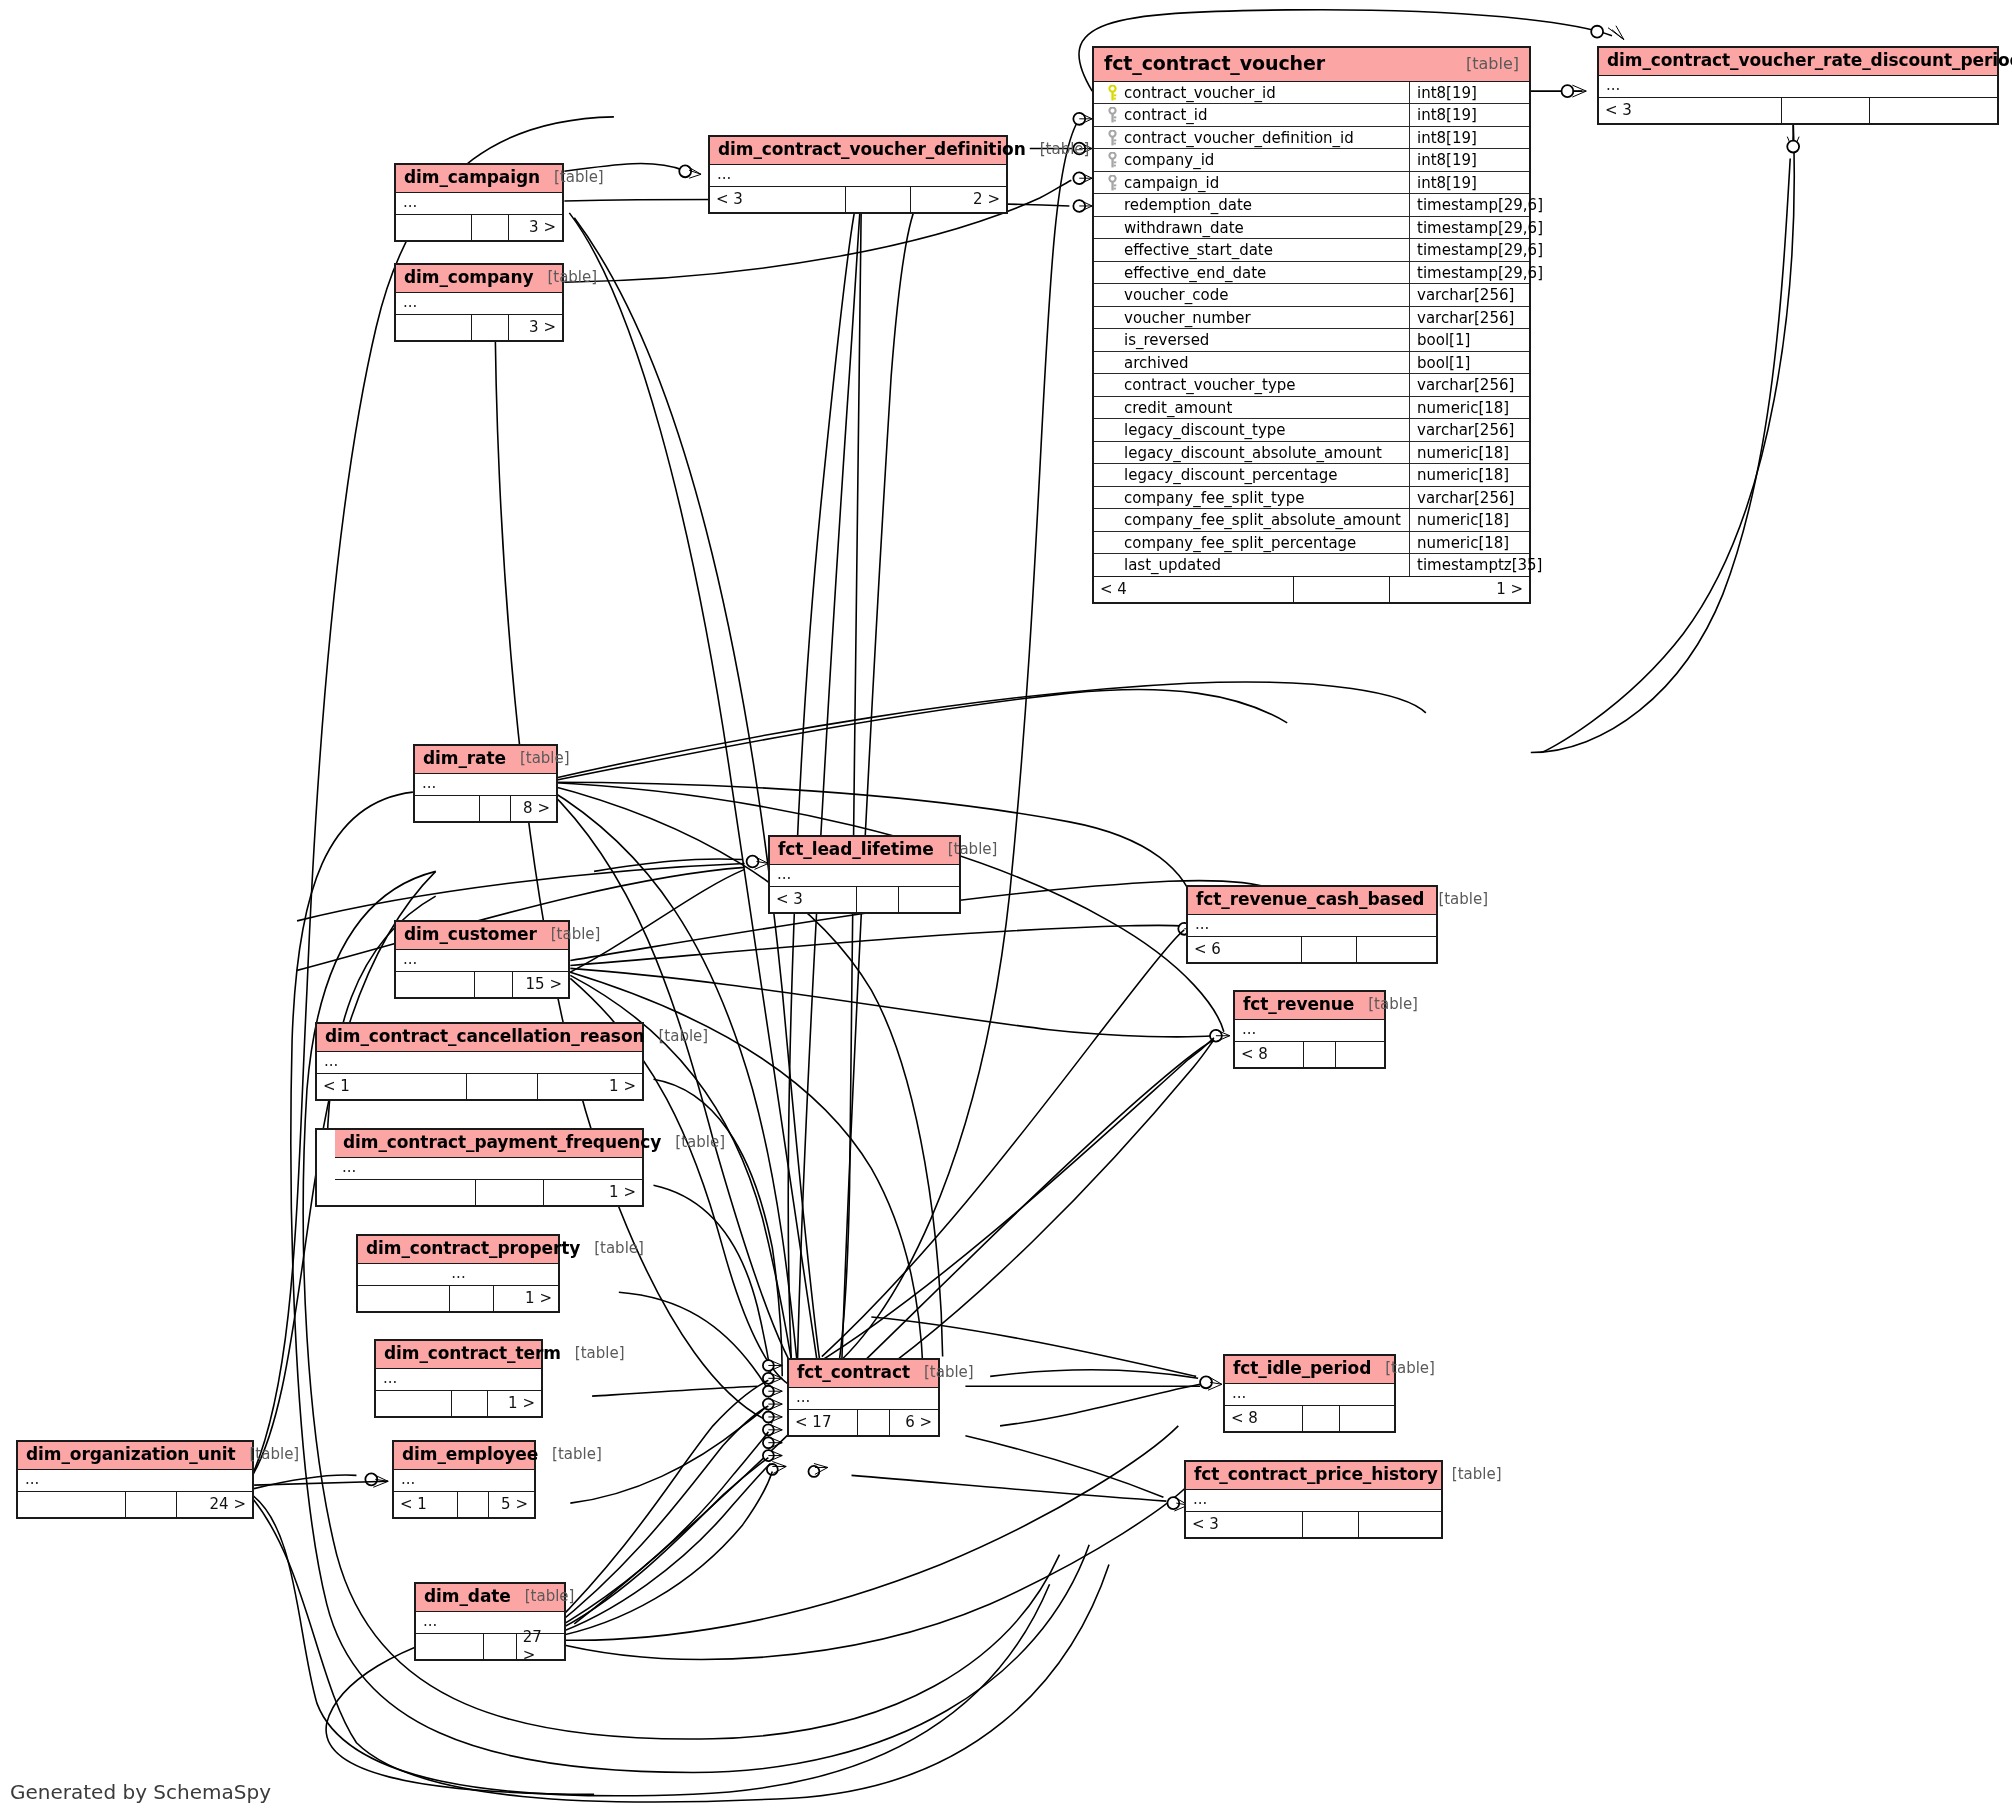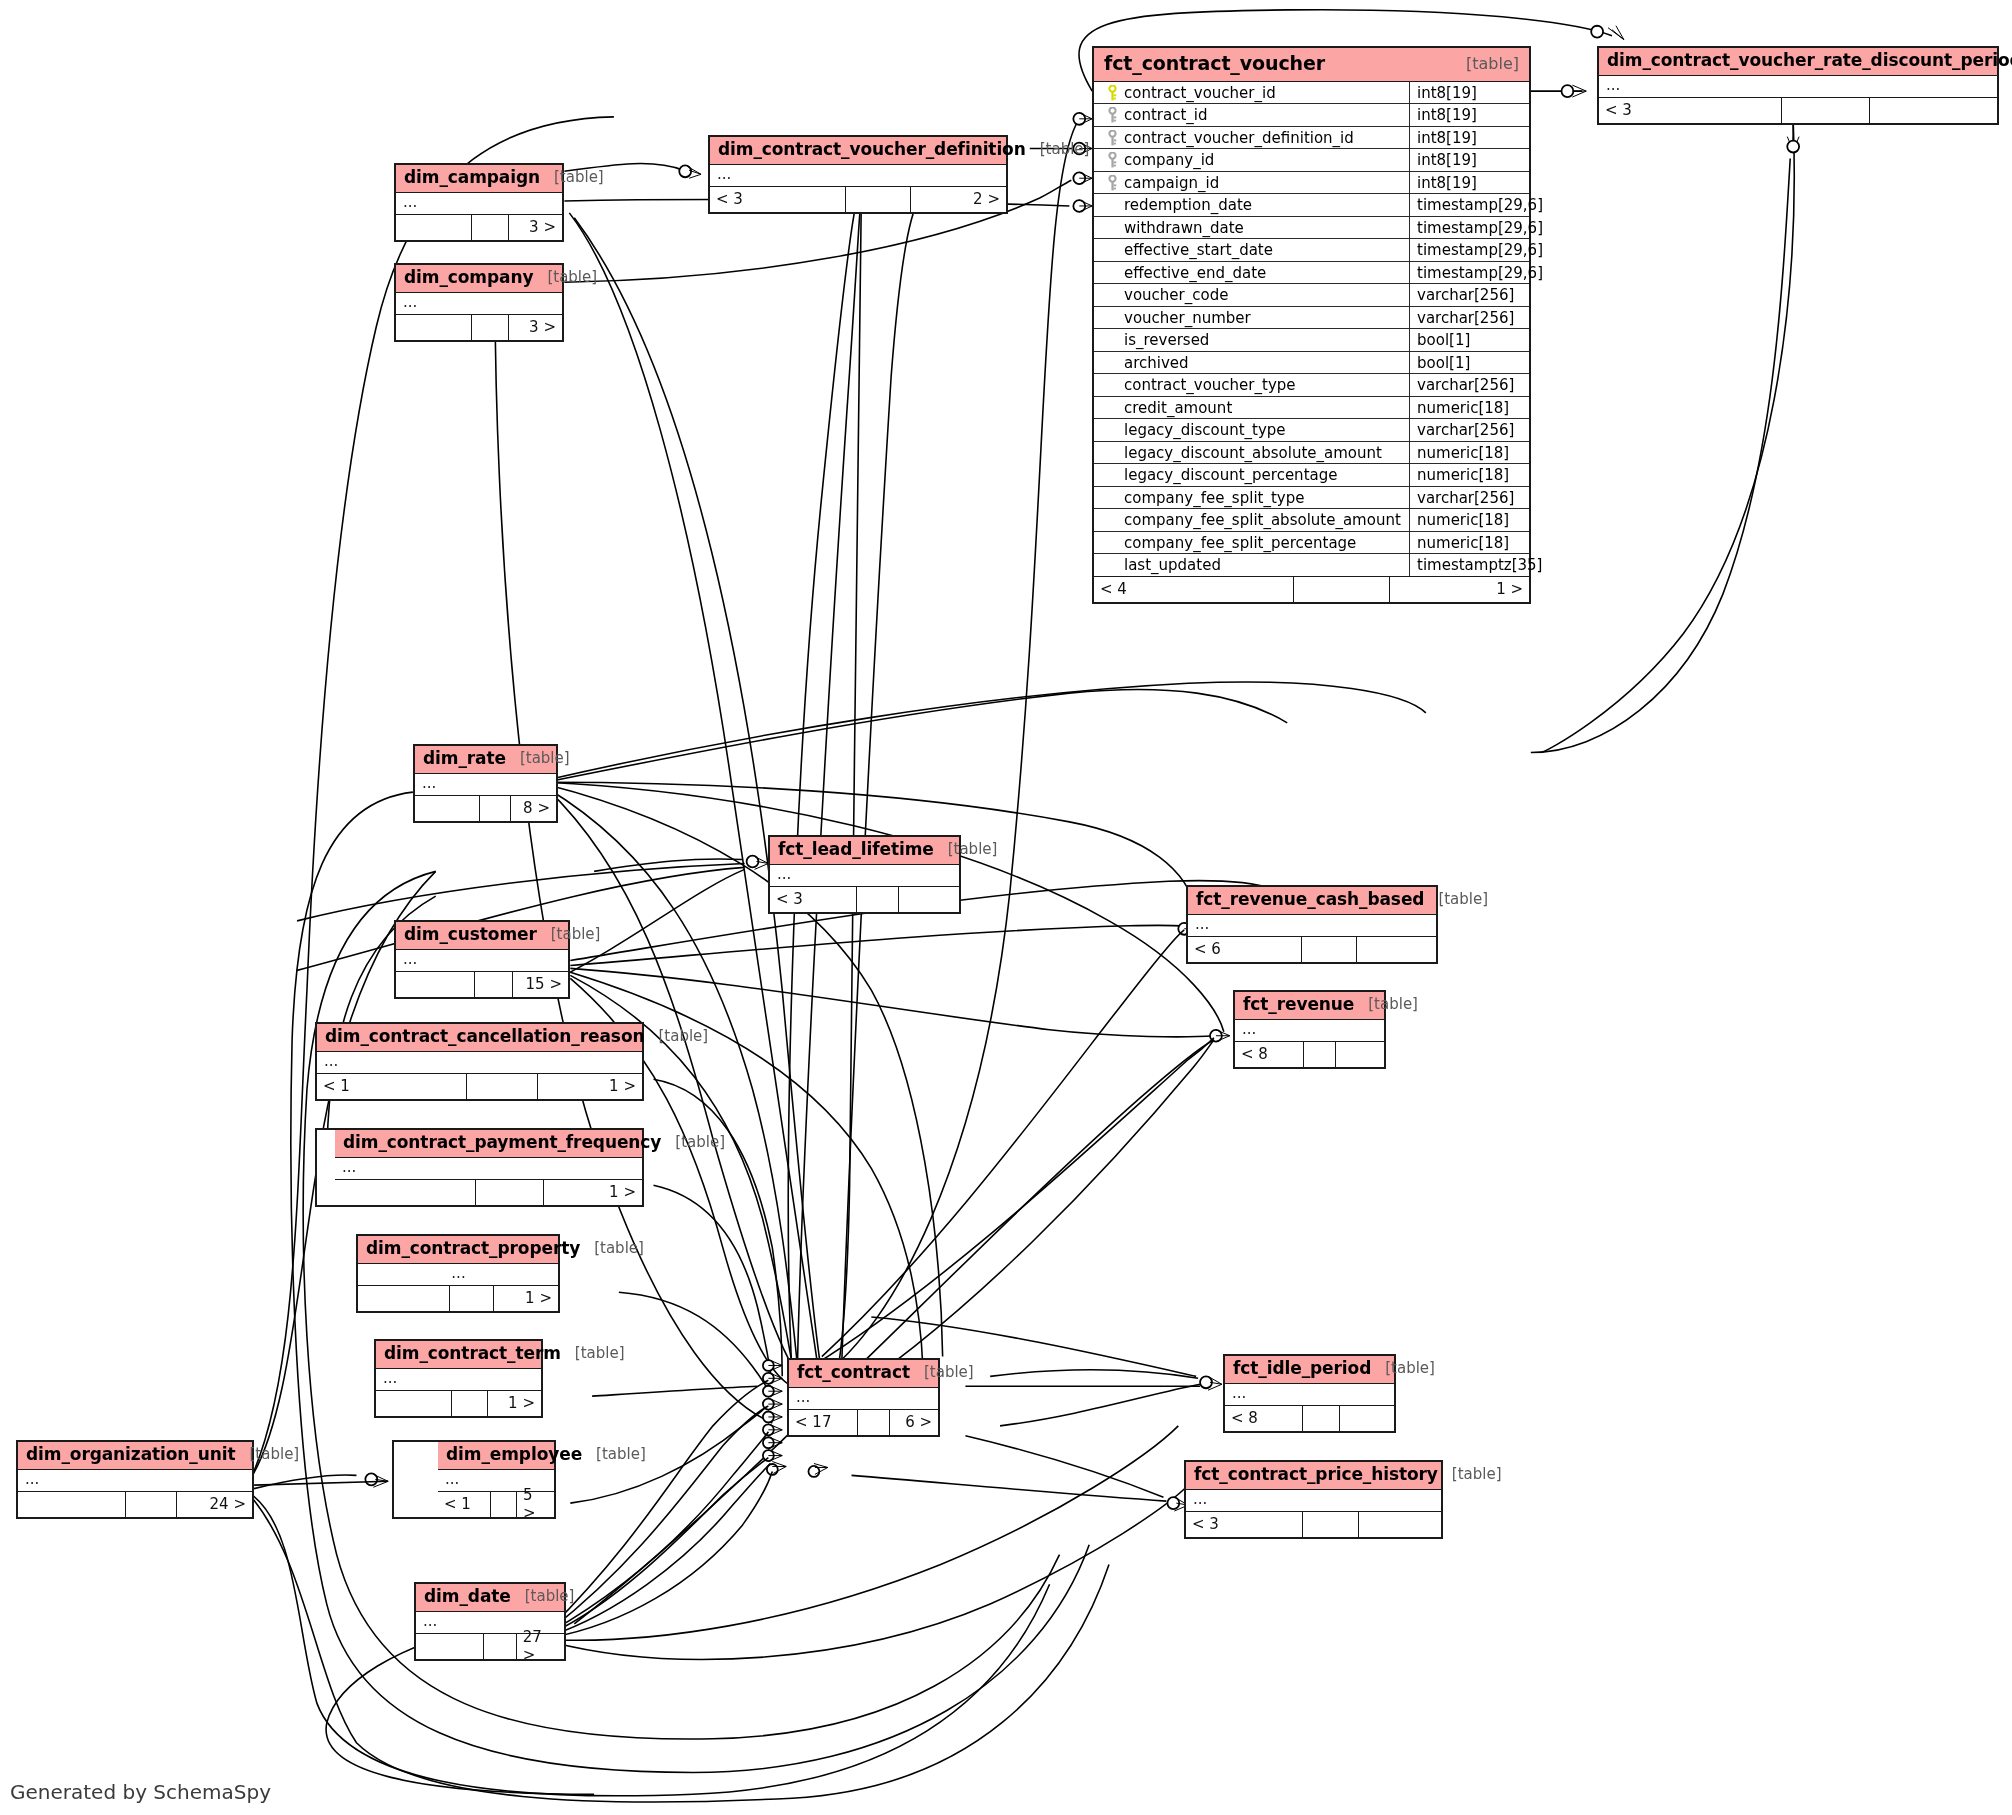--- a/index.html
+++ b/index.html
@@ -670,21 +670,21 @@
       <span class="tn-tag">[table]</span>
     </div>
     <div class="tn-ellipsis">...</div>
     <div class="tn-foot">
       <div class="fc-left"></div>
       <div class="fc-mid"></div>
       <div class="fc-right">1 &gt;</div>
     </div>
   </div>
 
-  <div class="table-node" style="left:392px; top:1440px; width:164px;padding-left:44px;">
+  <div class="table-node" style="left:392px; top:1440px; width:144px;">
     <div class="tn-title">
       <span class="tn-name">dim_employee</span>
       <span class="tn-tag">[table]</span>
     </div>
     <div class="tn-ellipsis">...</div>
     <div class="tn-foot">
       <div class="fc-left">&lt; 1</div>
       <div class="fc-mid"></div>
       <div class="fc-right">5 &gt;</div>
     </div>

